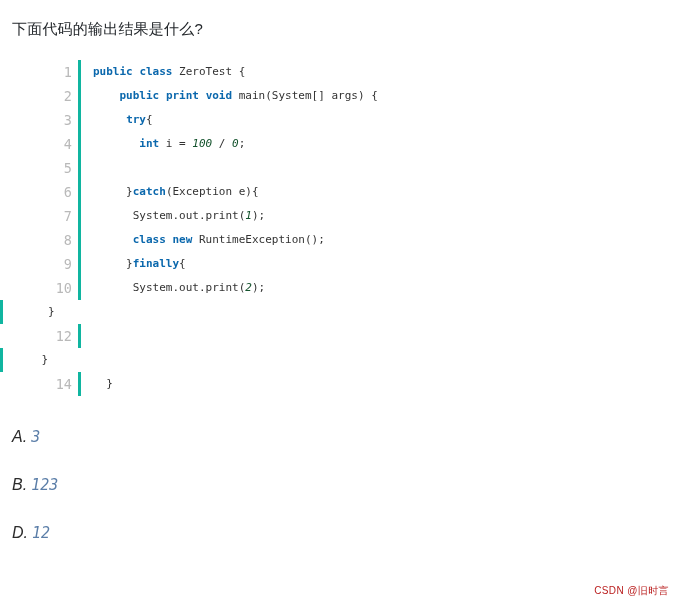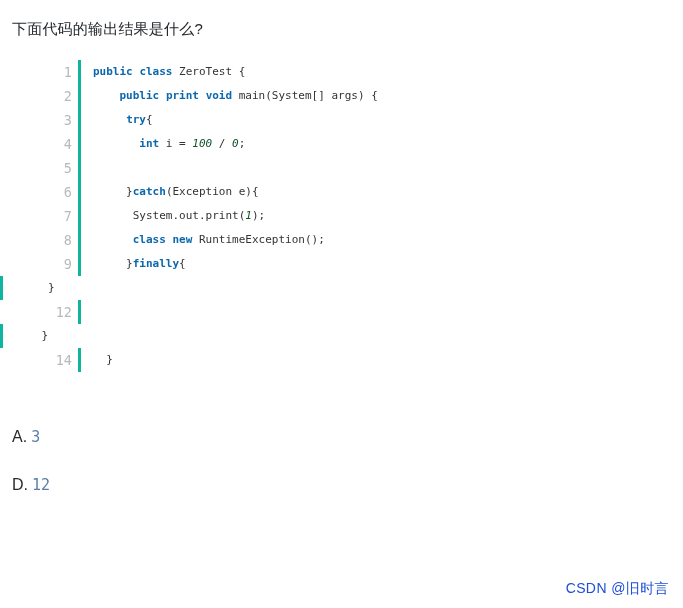--- a/index.html
+++ b/index.html
@@ -84,40 +84,41 @@
     left: 12px;
     top: 425px;
     width: 400px;
   }
   .option-row {
     height: 48px;
     line-height: 24px;
     font-size: 16px;
     color: #2b2b2b;
     white-space: nowrap;
+    font-style: italic;
   }
   .option-letter {
     font-family: "Liberation Sans", "DejaVu Sans", sans-serif;
     font-size: 16px;
     color: #2b2b2b;
   }
   .option-value {
     font-family: "DejaVu Sans Mono", "Liberation Mono", monospace;
     font-size: 15px;
     color: #5b7ea8;
     margin-left: 4px;
   }
 
   
   .watermark {
     position: absolute;
     right: 14px;
     bottom: 10px;
-    font-size: 14px;
-    color: #1d4ed8;
+    font-size: 10px;
+    color: #b91c1c;
     font-family: "Liberation Sans", "DejaVu Sans", sans-serif;
     letter-spacing: 0.4px;
     user-select: none;
     white-space: nowrap;
   }
 </style>
 </head>
 <body>
 
 <div class="question-title">下面代码的输出结果是什么?</div>
@@ -162,20 +163,25 @@
         <div class="gutter">8</div>
         <div class="rule" style="background: rgb(16, 181, 160);"></div>
         <div class="code-line"><span class="pln">      </span><span class="kw">class</span><span class="pln"> </span><span class="kw">new</span><span class="pln"> RuntimeException();</span></div>
       </div>
       <div class="code-row">
         <div class="gutter">9</div>
         <div class="rule" style="background: rgb(16, 181, 160);"></div>
         <div class="code-line"><span class="pln">     }</span><span class="kw">finally</span><span class="pln">{</span></div>
       </div>
       <div class="code-row">
+        <div class="gutter">10</div>
+        <div class="rule" style="background: rgb(16, 181, 160);"></div>
+        <div class="code-line"><span class="pln">      System.out.print(</span><span class="num">2</span><span class="pln">);</span></div>
+      </div>
+      <div class="code-row">
         <div class="rule" style="background: rgb(16, 181, 160);"></div>
         <div class="code-line"><span class="pln">     }</span></div>
       </div>
       <div class="code-row">
         <div class="gutter">12</div>
         <div class="rule" style="background: rgb(16, 181, 160);"></div>
       </div>
       <div class="code-row">
         <div class="rule" style="background: rgb(16, 181, 160);"></div>
         <div class="code-line"><span class="pln">    }</span></div>
@@ -183,16 +189,17 @@
       <div class="code-row">
         <div class="gutter">14</div>
         <div class="rule" style="background: rgb(16, 181, 160);"></div>
         <div class="code-line"><span class="pln">  }</span></div>
       </div>
     </div>
 </div>
 
 <div class="options">
     <div class="option-row"><span class="option-letter">A.</span><span class="option-value">3</span></div>
+    <div class="option-row"><span class="option-letter">B.</span><span class="option-value">123</span></div>
     <div class="option-row"><span class="option-letter">D.</span><span class="option-value">12</span></div>
   </div>
 
 <div class="watermark">CSDN @旧时言</div>
 
 </body></html>

